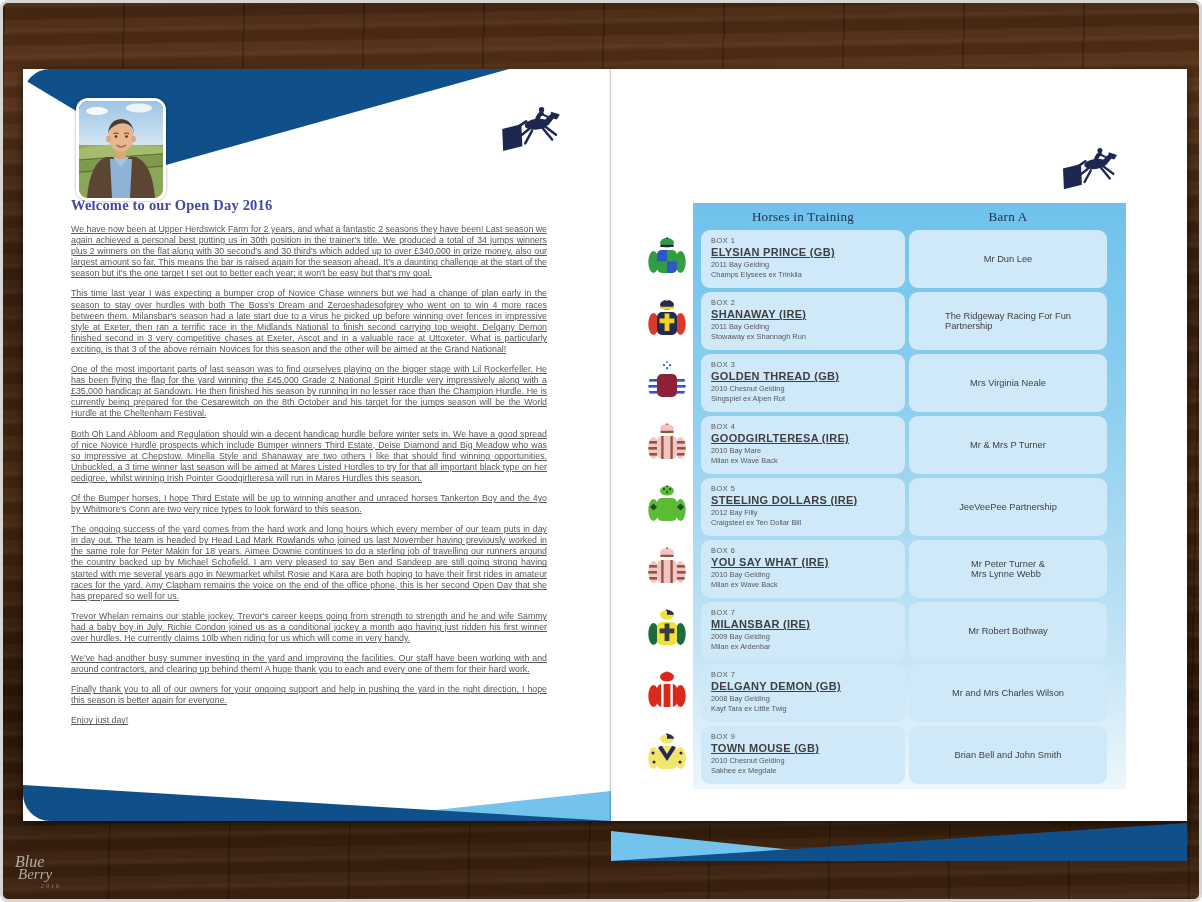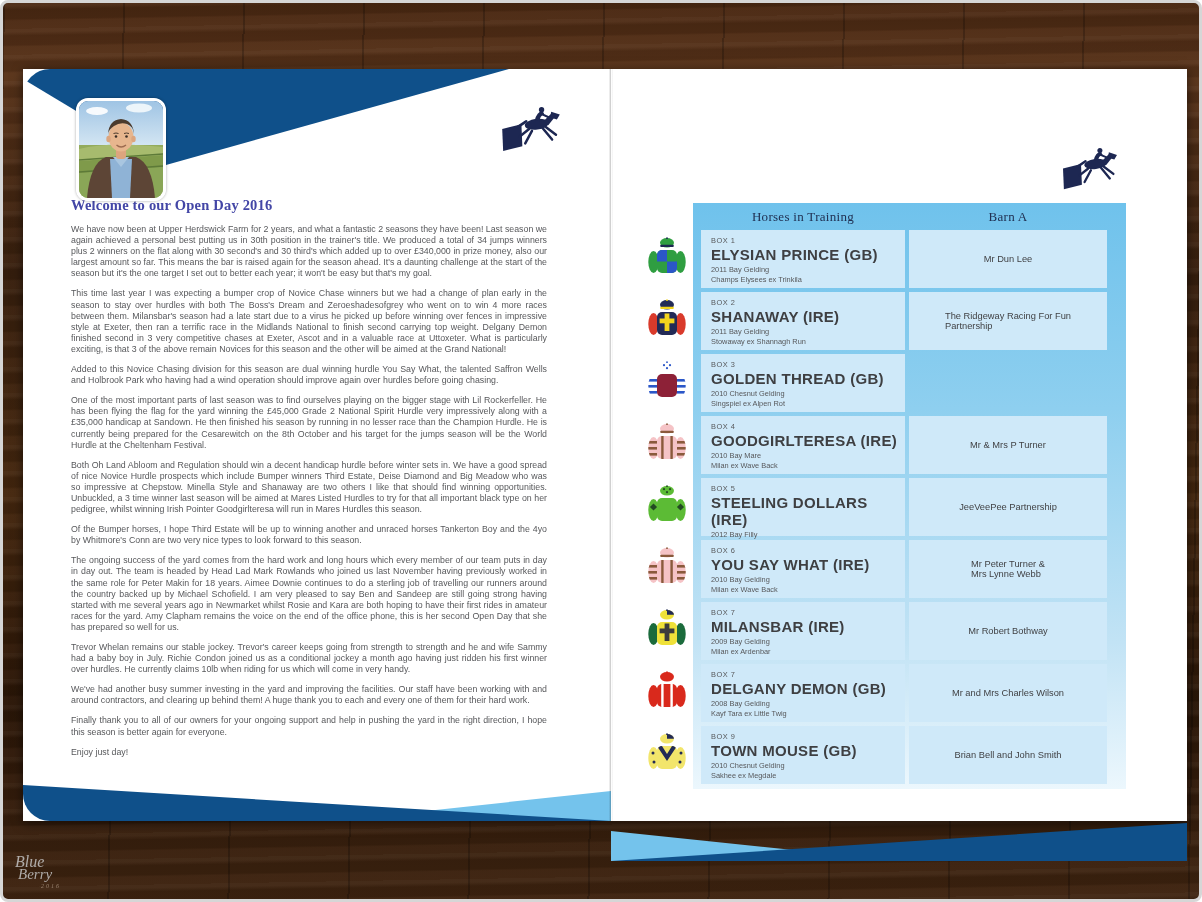--- a/index.html
+++ b/index.html
@@ -18,39 +18,39 @@
   .page.right{left:588px;width:576px;margin-top:40px;}
   .fold{position:absolute;left:586px;top:0;width:4px;height:752px;
     background:linear-gradient(to right,rgba(0,0,0,.02),rgba(0,0,0,.22) 45%,rgba(255,255,255,.5) 55%,rgba(0,0,0,.05));}
   svg.deco{position:absolute;left:0;top:0;}
   
   .photo{position:absolute;left:53px;top:29px;width:84px;height:97px;border-radius:12px;
     border:3px solid #fff;box-shadow:0 0 3px rgba(0,0,0,.35);overflow:hidden;z-index:3;}
   .horse-icon{position:absolute;z-index:2;}
   .letter{position:absolute;left:48px;top:128px;width:476px;height:610px;overflow:hidden;}
   .letter h1{font-family:"Liberation Serif",serif;font-weight:600;font-size:14.5px;color:#4346a6;margin:0 0 10px 0;letter-spacing:.2px;}
-  .letter p{font-size:8.8px;line-height:11.1px;color:#57585b;margin:0 0 9px 0;text-align:justify;}
+  .letter p{font-size:8.8px;line-height:11.1px;color:#57585b;margin:0 0 9px 0;text-align:justify;text-decoration:underline;}
   
   .silk-col{position:absolute;left:30px;top:119px;width:52px;z-index:2;}
   .silk-slot{height:62px;display:flex;align-items:center;justify-content:center;}
   .htable{position:absolute;left:82px;top:94px;width:433px;height:586px;
     background:linear-gradient(180deg,#6fc2ec 0%,#8ecfef 35%,#c2e3f5 75%,#ecf7fd 100%);}
   .thead{position:absolute;top:0;left:0;width:433px;height:27px;}
   .thead .col{position:absolute;top:0;height:27px;display:flex;align-items:center;justify-content:center;
     font-family:"Liberation Serif",serif;font-size:13px;color:#203052;letter-spacing:.3px;}
   .thead .c1{left:8px;width:204px;}
   .thead .c2{left:216px;width:198px;}
   .trows{position:absolute;left:0;top:27px;width:433px;}
   .trow{position:relative;height:58px;margin-bottom:4px;}
-  .cell{position:absolute;top:0;height:58px;background:#cfe9f9;box-sizing:border-box;}
+  .cell{position:absolute;top:0;height:58px;background:#cfe9f9;box-sizing:border-box;border-radius:9px;}
   .cell.horse{left:8px;width:204px;padding:6px 8px 0 10px;}
   .cell.owner{left:216px;width:198px;display:flex;align-items:center;justify-content:center;
     font-size:9.3px;color:#414245;white-space:pre-line;text-align:center;padding:0 8px;}
   .box-label{font-size:7.4px;color:#57585b;letter-spacing:.5px;margin-bottom:1px;}
-  .horse-name{font-size:15px;font-weight:bold;color:#3e3f42;letter-spacing:.3px;margin-bottom:2px;}
+  .horse-name{font-size:11px;font-weight:bold;color:#3e3f42;letter-spacing:.3px;margin-bottom:2px;text-decoration:underline;}
   .horse-detail{font-size:7.4px;color:#57585b;line-height:10px;}
   
   .bb-logo{position:absolute;left:12px;top:853px;width:80px;color:#c3c3c3;opacity:.85;
     font-family:"Liberation Serif",serif;font-style:italic;line-height:12px;z-index:5;}
   .bb-l1{font-size:16px;}
   .bb-l2{font-size:15px;margin-left:3px;}
   .bb-yr{font-size:6px;letter-spacing:2px;margin-left:26px;color:#a8927e;}
 </style>
 </head>
 <body>
@@ -116,21 +116,20 @@
             <polyline points="42,9 51,13" fill="none" stroke-width="2.2" stroke-linecap="round"></polyline>
           </g>
         </svg>
       </div>
 
       <div class="letter">
         <h1>Welcome to our Open Day 2016</h1>
         <div id="letter-paragraphs">
             <p>We have now been at Upper Herdswick Farm for 2 years, and what a fantastic 2 seasons they have been! Last season we again achieved a personal best putting us in 30th position in the trainer's title. We produced a total of 34 jumps winners plus 2 winners on the flat along with 30 second's and 30 third's which added up to over £340,000 in prize money, also our largest amount so far. This means the bar is raised again for the season ahead. It's a daunting challenge at the start of the season but it's the one target I set out to better each year; it won't be easy but that's my goal.</p>
             <p>This time last year I was expecting a bumper crop of Novice Chase winners but we had a change of plan early in the season to stay over hurdles with both The Boss's Dream and Zeroeshadesofgrey who went on to win 4 more races between them. Milansbar's season had a late start due to a virus he picked up before winning over fences in impressive style at Exeter, then ran a terrific race in the Midlands National to finish second carrying top weight. Delgany Demon finished second in 3 very competitive chases at Exeter, Ascot and in a valuable race at Uttoxeter. What is particularly exciting, is that 3 of the above remain Novices for this season and the other will be aimed at the Grand National!</p>
-            <p>Added to this Novice Chasing division for this season are dual winning hurdle You Say What,  the talented Saffron Wells and Holbrook Park who having had a wind operation should improve again over hurdles before going chasing.</p>
             <p>One of the most important parts of last season was to find ourselves playing on the bigger stage with Lil Rockerfeller. He has been flying the flag for the yard winning the £45,000 Grade 2 National Spirit Hurdle very impressively along with a £35,000 handicap at Sandown. He then finished his season by running in no lesser race than the Champion Hurdle. He is currently being prepared for the Cesarewitch on the 8th October and his target for the jumps season will be the World Hurdle at the Cheltenham Festival.</p>
             <p>Both Oh Land Abloom and Regulation should win a decent handicap hurdle before winter sets in. We have a good spread of nice Novice Hurdle prospects which include Bumper winners Third Estate, Deise Diamond and Big Meadow who was so impressive at Chepstow. Minella Style and Shanaway are two others I like that should find winning opportunities. Unbuckled, a 3 time winner last season will be aimed at Mares Listed Hurdles to try for that all important black type on her pedigree, whilst winning Irish Pointer Goodgirlteresa will run in Mares Hurdles this season.</p>
             <p>Of the Bumper horses, I hope Third Estate will be up to winning another and unraced horses Tankerton Boy and the 4yo by Whitmore's Conn are two very nice types to look forward to this season.</p>
             <p>The ongoing success of the yard comes from the hard work and long hours which every member of our team puts in day in day out. The team is headed by Head Lad Mark Rowlands who joined us last November having previously worked in the same role for Peter Makin for 18 years. Aimee Downie continues to do a sterling job of travelling our runners around the country backed up by Michael Schofield. I am very pleased to say Ben and Sandeep are still going strong having started with me several years ago in Newmarket whilst Rosie and Kara are both hoping to have their first rides in amateur races for the yard. Amy Clapham remains the voice on the end of the office phone, this is her second Open Day that she has prepared so well for us.</p>
             <p>Trevor Whelan remains our stable jockey. Trevor's career keeps going from strength to strength and he and wife Sammy had a baby boy in July. Richie Condon joined us as a conditional jockey a month ago having just ridden his first winner over hurdles. He currently claims 10lb when riding for us which will come in very handy.</p>
             <p>We've had another busy summer investing in the yard and improving the facilities. Our staff have been working with and around contractors, and clearing up behind them! A huge thank you to each and every one of them for their hard work.</p>
             <p>Finally thank you to all of our owners for your ongoing support and help in pushing the yard in the right direction, I hope this season is better again for everyone.</p>
             <p>Enjoy just day!</p>
           </div>
       </div>
@@ -472,20 +471,21 @@
 Partnership</div>
   </div>
 
   <div class="trow">
     <div class="cell horse">
       <div class="box-label">BOX 3</div>
       <div class="horse-name">GOLDEN THREAD (GB)</div>
       <div class="horse-detail d1">2010 Chesnut Gelding</div>
       <div class="horse-detail d2">Singspiel ex Alpen Rot</div>
     </div>
+    <div class="cell owner">Mrs Virginia Neale</div>
   </div>
 
   <div class="trow">
     <div class="cell horse">
       <div class="box-label">BOX 4</div>
       <div class="horse-name">GOODGIRLTERESA (IRE)</div>
       <div class="horse-detail d1">2010 Bay Mare</div>
       <div class="horse-detail d2">Milan ex Wave Back</div>
     </div>
     <div class="cell owner">Mr &amp; Mrs P Turner</div>

